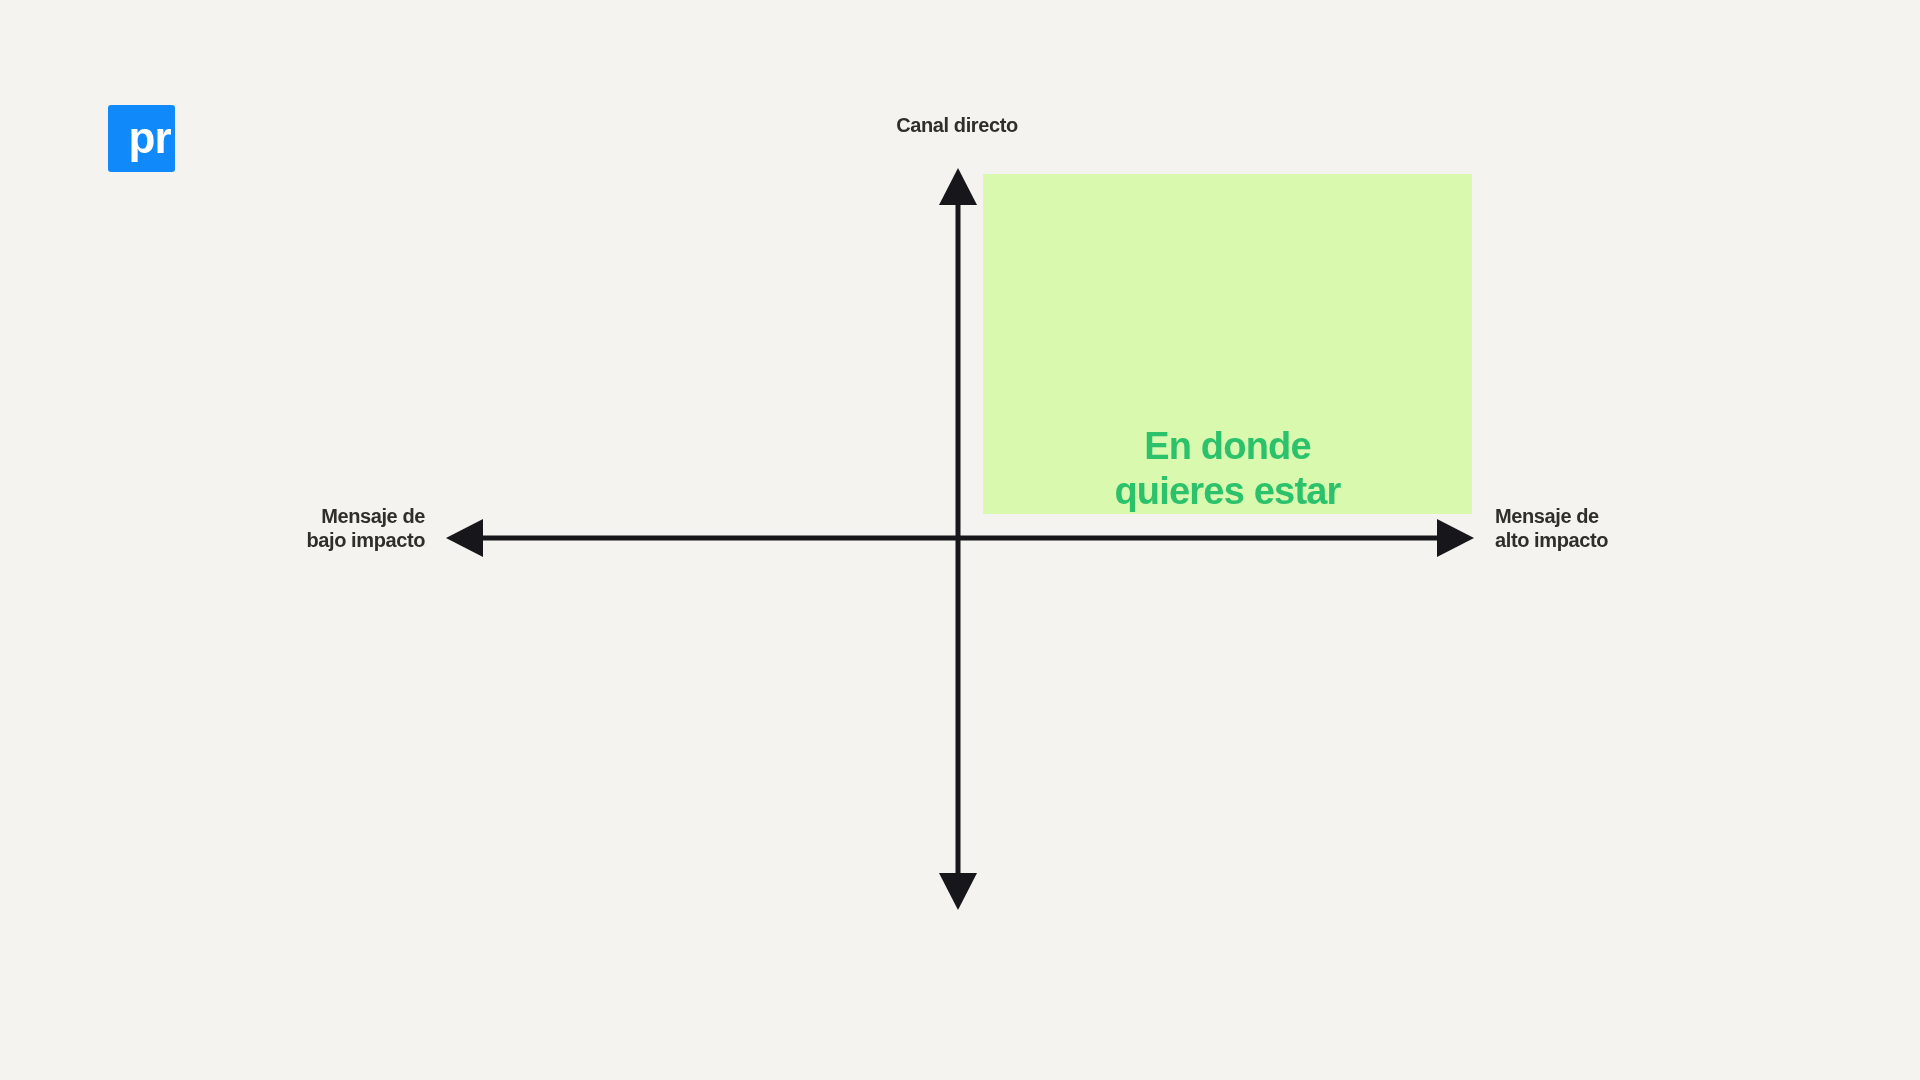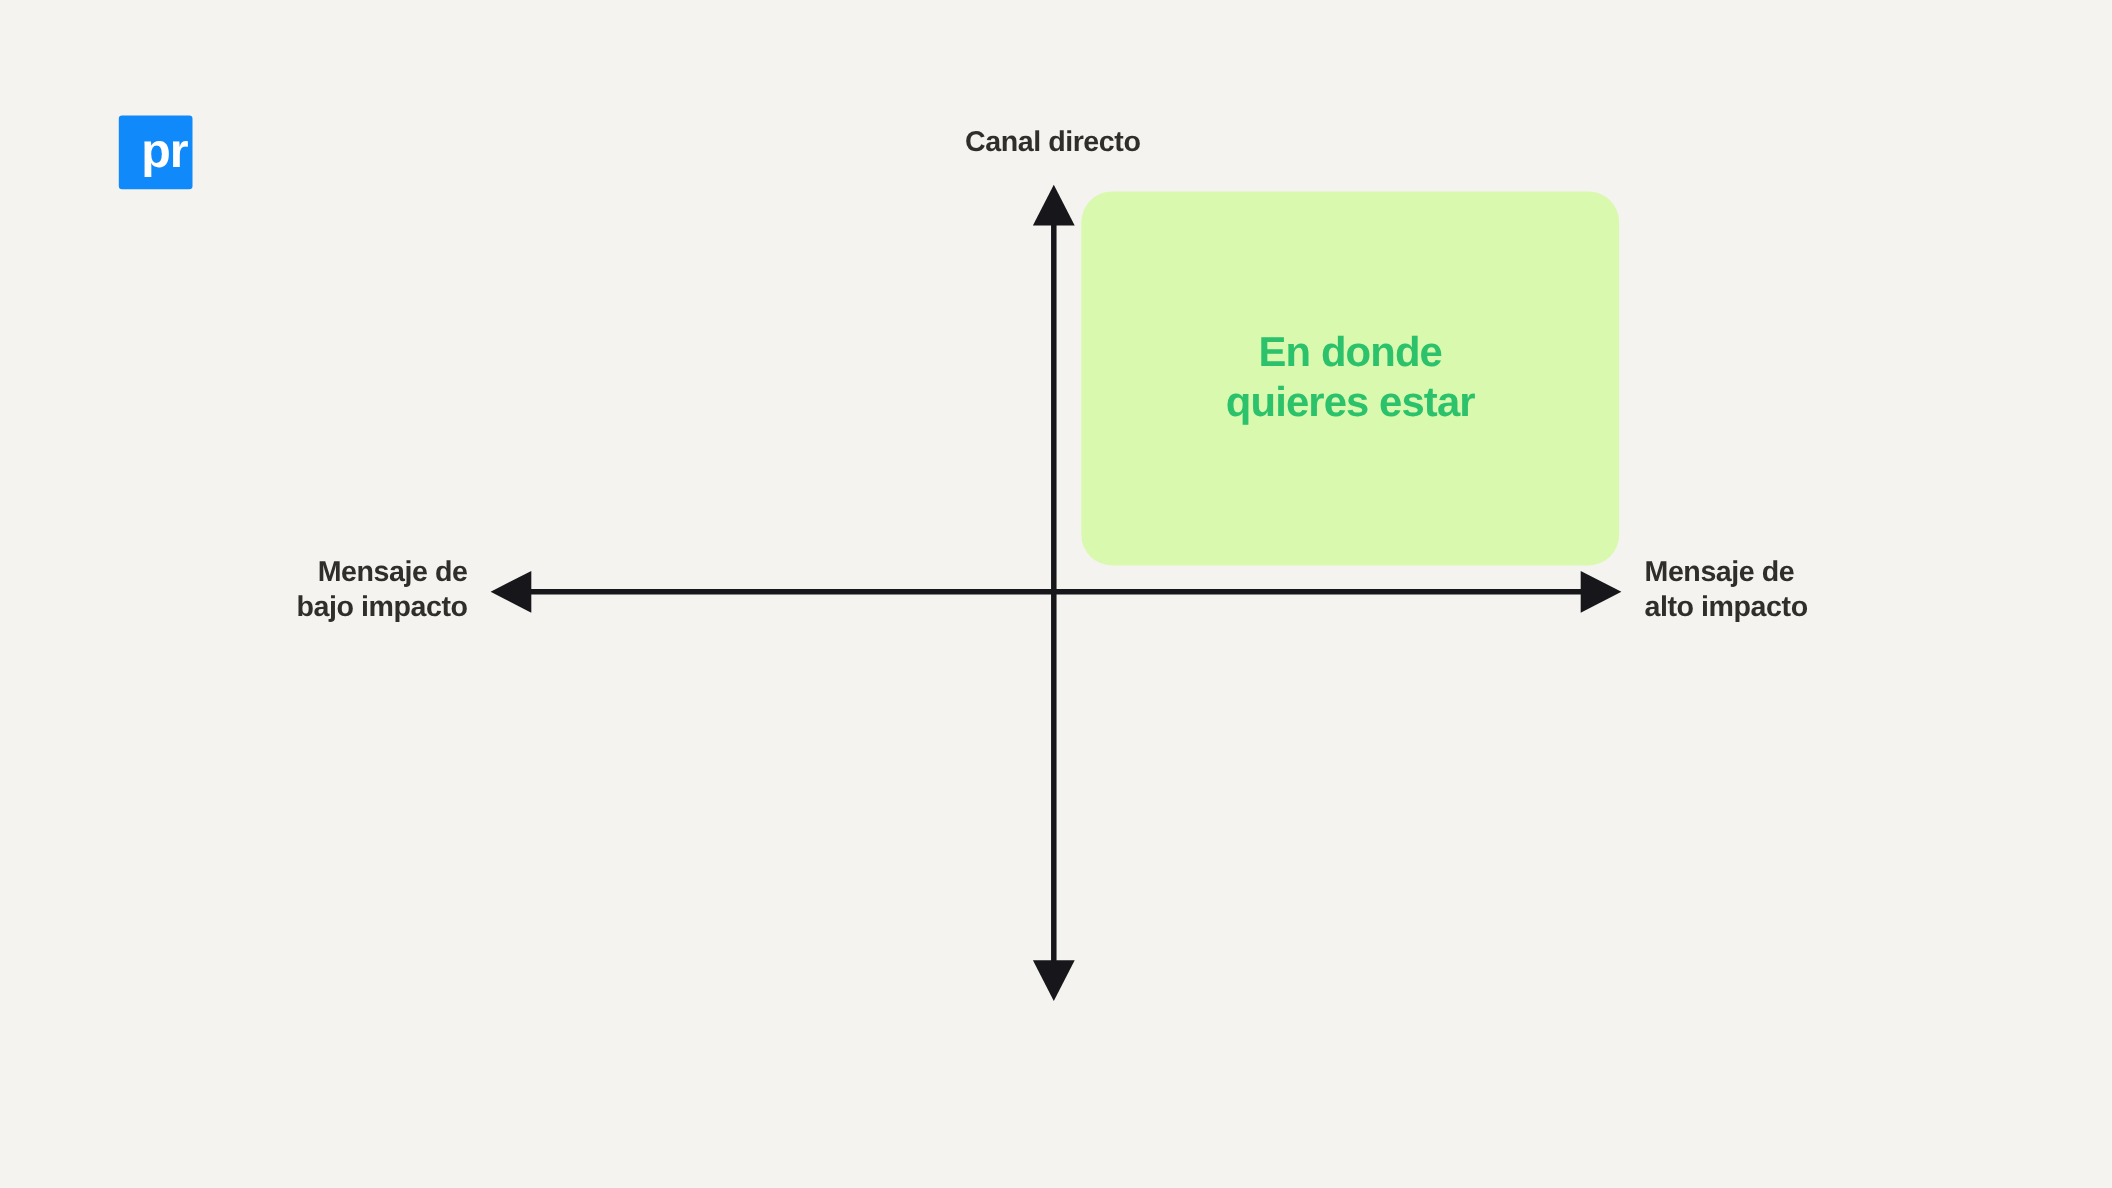--- a/index.html
+++ b/index.html
@@ -49,24 +49,23 @@
 
   
   .highlight-box {
     position: absolute;
     left: 983px;
     top: 174px;
     width: 489px;
     height: 340px;
     background: #d9f9ae;
     display: flex;
-    align-items: center;
+    align-items: flex-end;
     justify-content: center;
     text-align: center;
-    border-radius: 28px;
   }
   .highlight-text {
     color: #2bc26b;
     font-family: "Liberation Sans", sans-serif;
     font-weight: bold;
     font-size: 38px;
     line-height: 1.18;
     letter-spacing: -0.8px;
     white-space: pre-line;
     user-select: none;
@@ -81,21 +80,21 @@
     height: 1080px;
     pointer-events: none;
   }
 
   
   .axis-label {
     position: absolute;
     color: #2f2e2b;
     font-family: "Liberation Sans", sans-serif;
     font-weight: bold;
-    font-size: 26px;
+    font-size: 20px;
     line-height: 1.22;
     letter-spacing: -0.4px;
     white-space: pre-line;
     user-select: none;
   }
   .label-top {
     left: 707px;
     top: 113px;
     width: 500px;
     text-align: center;

